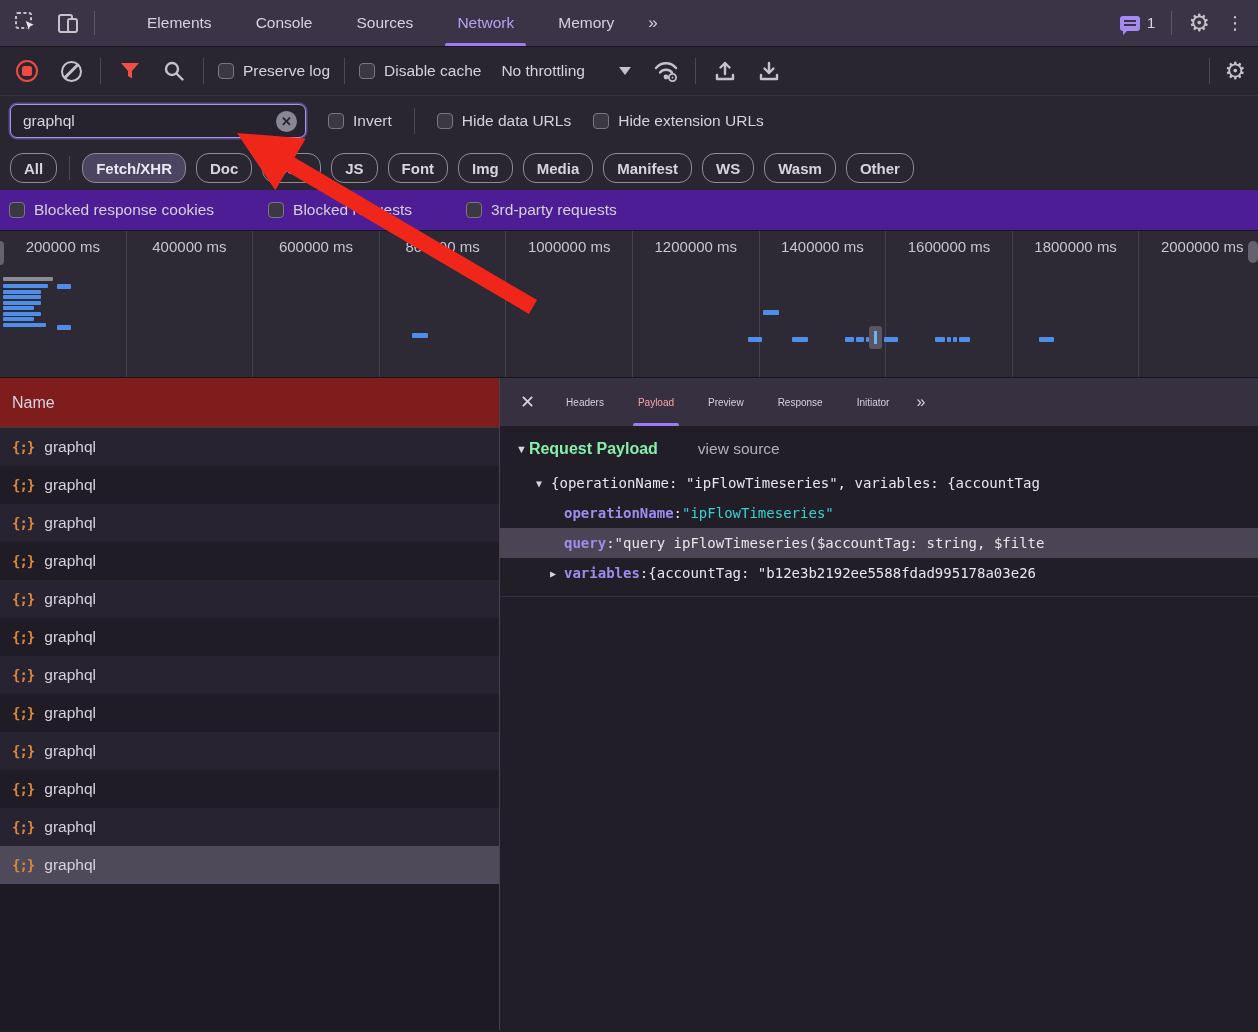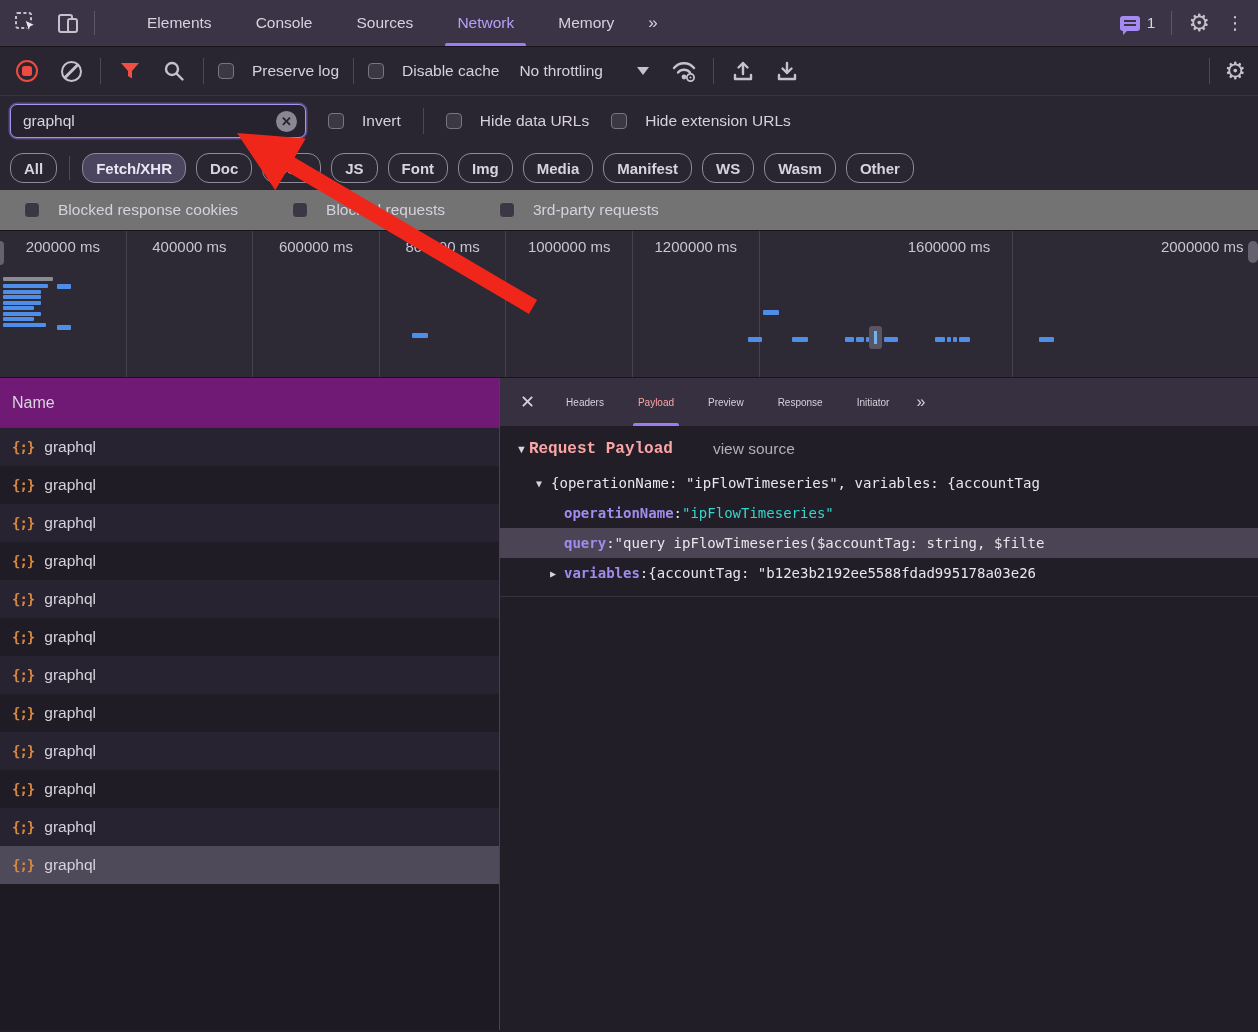--- a/index.html
+++ b/index.html
@@ -24,71 +24,71 @@
 
   
   .toolbar { height:49px; background:#2a2631; display:flex; align-items:center; border-bottom:1px solid #36323e; padding:0 12px; gap:14px; }
   .tb-div { width:1px; height:26px; background:#4c4855; }
   .icon-btn { display:flex; align-items:center; justify-content:center; width:30px; height:30px; }
   .record { width:22px; height:22px; border:2.5px solid #ee4b42; border-radius:50%; display:flex; align-items:center; justify-content:center; }
   .record i { display:block; width:10px; height:10px; background:#ee4b42; border-radius:2.5px; }
   .block-icon { width:21px; height:21px; border:2.5px solid #c6c2cd; border-radius:50%; position:relative; }
   .block-icon::after { content:""; position:absolute; left:-1px; top:7.5px; width:18px; height:2.5px; background:#c6c2cd; transform:rotate(-45deg); }
   .checkbox { width:16px; height:16px; border:1.5px solid #7a7680; border-radius:4px; background:#3b3743; flex:none; }
-  .cb-label { display:flex; align-items:center; gap:18px; font-size:15.5px; color:#d6d1dc; }
+  .cb-label { display:flex; align-items:center; gap:9px; font-size:15.5px; color:#d6d1dc; }
   .throttle { display:flex; align-items:center; gap:34px; font-size:15.5px; color:#d6d1dc; padding:0 6px; }
   .caret-down { width:0; height:0; border-left:6px solid transparent; border-right:6px solid transparent; border-top:8px solid #c6c2cd; }
   .spacer { flex:1; }
 
   
   .filterrow { height:50px; background:#2a2631; display:flex; align-items:center; padding:0 10px; gap:22px; }
   .filter-box { width:296px; height:34px; background:#26222e; border:1px solid #a795ec; box-shadow:0 0 0 1.5px rgba(150,120,240,.45); border-radius:7px; display:flex; align-items:center; padding:0 8px 0 12px; }
   .filter-box input { flex:1; background:transparent; border:none; outline:none; color:#d8d4de; font-size:15.5px; font-family:"Liberation Sans",sans-serif; }
   .clear-x { width:21px; height:21px; border-radius:50%; background:#8a8794; color:#26222e; font-size:13px; display:flex; align-items:center; justify-content:center; font-weight:bold; flex:none; }
 
   
   .chiprow { height:44px; background:#2a2631; display:flex; align-items:center; gap:10px; padding:0 10px; }
   .chip { height:30px; display:flex; align-items:center; padding:0 13px; border:1.5px solid #8e8a97; border-radius:13px; font-size:15px; font-weight:bold; color:#d8d4df; background:transparent; }
   .chip.active { background:#4c4560; border-color:#8e8a97; color:#eae6f3; }
   .chip-div { width:1px; height:24px; background:#4c4855; margin:0 2px; }
 
   
-  .morefilters { height:41px; background:#737373; display:flex; align-items:center; gap:54px; padding:0 24px; border-bottom:1px solid #17151c; }
+  .morefilters { height:41px; background:#4c1d95; display:flex; align-items:center; gap:54px; padding:0 9px; border-bottom:1px solid #17151c; }
 
   
   .timeline { height:147px; background:#2d2935; position:relative; border-bottom:1px solid #17151c; overflow:hidden; }
   .tick-cell { position:absolute; top:0; bottom:0; border-right:1px solid #454150; }
   .tick-label { position:absolute; top:7px; width:100%; text-align:center; font-size:15px; color:#c9c5d2; white-space:nowrap; }
   .wf-bar { position:absolute; border-radius:1px; }
   .wf-marker { position:absolute; background:#5a5562; border-radius:3px; display:flex; align-items:center; justify-content:center; }
   .wf-marker i { display:block; width:3px; height:13px; background:#6fb3f0; }
   .scroll-pill { position:absolute; background:#66616f; border-radius:5px; }
 
   
   .main { display:flex; height:652px; }
   .left-pane { width:500px; background:#1d1a23; border-right:1px solid #47434e; display:flex; flex-direction:column; }
-  .name-header { height:50px; background:#701a75; border-bottom:1px solid #3c3844; display:flex; align-items:center; padding:0 12px; font-size:16px; color:#d8d4de; flex:none; }
+  .name-header { height:50px; background:#7f1d1d; border-bottom:1px solid #3c3844; display:flex; align-items:center; padding:0 12px; font-size:16px; color:#d8d4de; flex:none; }
   .req-row { height:38px; display:flex; align-items:center; gap:10px; padding:0 12px; font-size:15.5px; color:#d6d2dd; flex:none; }
   .req-row.odd { background:#272330; }
   .req-row.even { background:#1f1c26; }
   .req-row.selected { background:#4f4a59; }
   .json-badge { font-family:"DejaVu Sans Mono", monospace; font-size:14px; font-weight:bold; color:#d9893f; letter-spacing:-1px; }
 
   .right-pane { flex:1; background:#211e28; display:flex; flex-direction:column; overflow:hidden; }
   .detail-tabs { height:48px; background:#363040; display:flex; align-items:stretch; gap:0; flex:none; }
   .close-x { display:flex; align-items:center; padding:0 14px 0 20px; color:#d6d1dc; font-size:18px; }
   .detail-tab { display:flex; align-items:center; padding:0 17px; font-size:10px; color:#d6d1dc; position:relative; }
   .detail-tab.active { color:#fca5a5; }
   .detail-tab.active::after { content:""; position:absolute; left:12px; right:12px; bottom:0; height:3px; background:#9c7cf0; border-radius:2px 2px 0 0; }
   .detail-chevrons { display:flex; align-items:center; color:#d6d1dc; font-size:16px; padding:0 10px; letter-spacing:2px; }
 
   .payload-section { padding-top:14px; }
   .section-head { display:flex; align-items:center; padding:0 0 10px 16px; }
   .tri-down { font-size:11px; color:#d8d4de; margin-right:2px; }
-  .section-title { font-size:16px; font-weight:bold; color:#fca5a5;font-family:Liberation Mono, monospace; }
+  .section-title { font-size:16px; font-weight:bold; color:#86efac; }
   .view-source { font-size:15.5px; color:#b3aebb; margin-left:40px; }
   .mono { font-family:"DejaVu Sans Mono", monospace; font-size:14px; white-space:nowrap; overflow:hidden; }
   .summary-line { height:30px; display:flex; align-items:center; padding-left:36px; color:#e8e6ed; }
   .summary-line .tri { font-size:10px; color:#d8d4de; margin-right:9px; }
   .pl-line { height:30px; display:flex; align-items:center; padding-left:64px; position:relative; }
   .pl-line.hl { background:#4a4454; }
   .pl-line .tri { position:absolute; left:50px; font-size:10px; color:#d8d4de; }
   .k { color:#a18bee;font-weight:bold; }
   .teal { color:#38d3cc; }
   .plain { color:#e8e6ed; }
@@ -261,22 +261,28 @@
     </div>
     <div class="tick-cell" style="left: 379.8px; width: 126.6px;">
       <div class="tick-label">800000 ms</div>
     </div>
     <div class="tick-cell" style="left: 506.4px; width: 126.6px;">
       <div class="tick-label">1000000 ms</div>
     </div>
     <div class="tick-cell" style="left: 633px; width: 126.6px;">
       <div class="tick-label">1200000 ms</div>
     </div>
+    <div class="tick-cell" style="left: 759.6px; width: 126.6px;">
+      <div class="tick-label">1400000 ms</div>
+    </div>
     <div class="tick-cell" style="left: 886.2px; width: 126.6px;">
       <div class="tick-label">1600000 ms</div>
+    </div>
+    <div class="tick-cell" style="left: 1012.8px; width: 126.6px;">
+      <div class="tick-label">1800000 ms</div>
     </div>
     <div class="tick-cell" style="left: 1139.4px; width: 126.6px;">
       <div class="tick-label">2000000 ms</div>
     </div>
     <div class="wf-bar" style="left: 3px; top: 46px; width: 50px; height: 4px; background: rgb(139, 139, 146);"></div>
     <div class="wf-bar" style="left: 3px; top: 53px; width: 45px; height: 4px; background: rgb(79, 142, 232);"></div>
     <div class="wf-bar" style="left: 3px; top: 59px; width: 38px; height: 4px; background: rgb(79, 142, 232);"></div>
     <div class="wf-bar" style="left: 3px; top: 64px; width: 38px; height: 4px; background: rgb(79, 142, 232);"></div>
     <div class="wf-bar" style="left: 3px; top: 70px; width: 38px; height: 4px; background: rgb(79, 142, 232);"></div>
     <div class="wf-bar" style="left: 3px; top: 75px; width: 31px; height: 4px; background: rgb(79, 142, 232);"></div>

